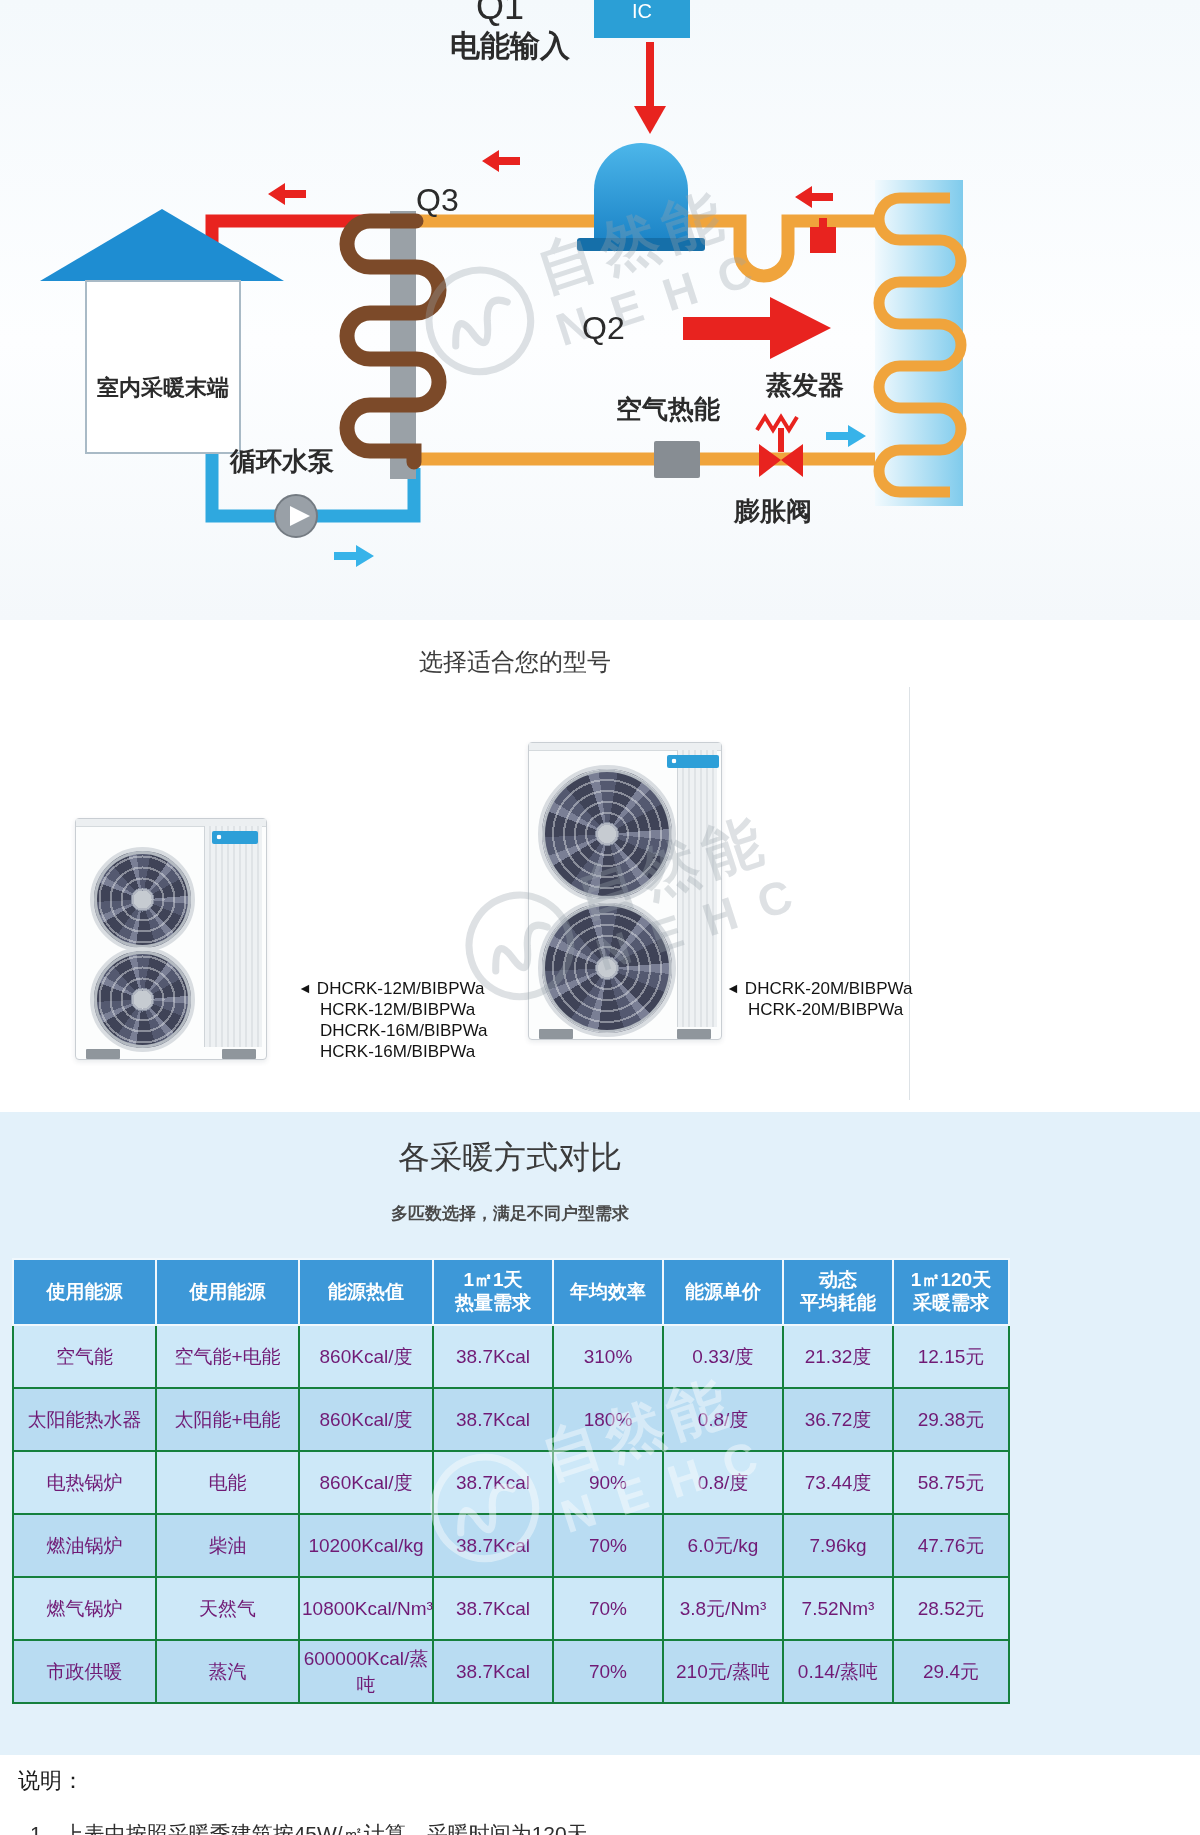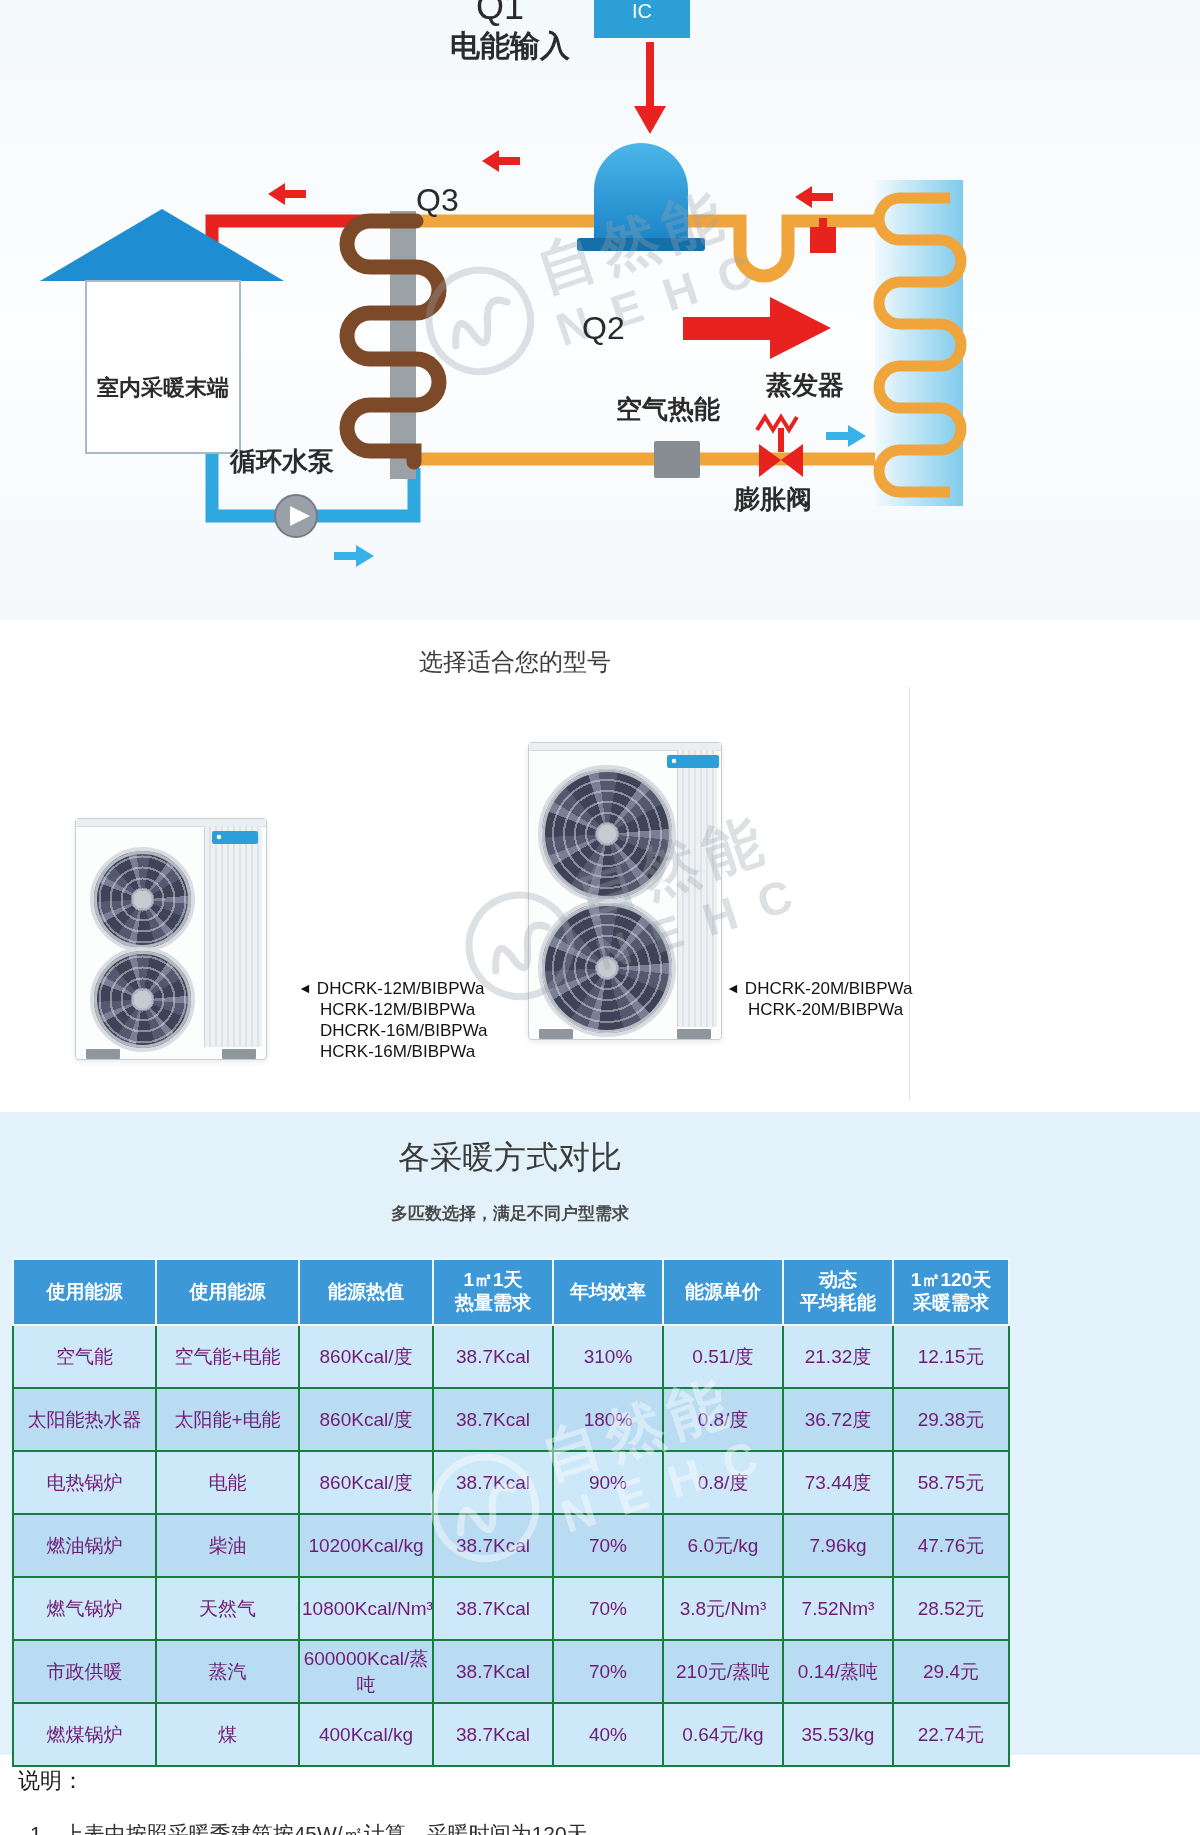--- a/index.html
+++ b/index.html
@@ -11,21 +11,21 @@
            background:linear-gradient(180deg,#f4f9fc 0%,#fdfeff 55%,#f4f8fb 100%);}
   .diagram svg.pipes{position:absolute;left:0;top:0;}
   .dlbl{position:absolute;color:#2b2b2b;font-weight:500;white-space:nowrap;z-index:3;}
   .d-q1{left:476px;top:-14px;font-size:36px;}
   .d-power{left:450px;top:26px;font-size:30px;font-weight:600;}
   .d-q3{left:416px;top:134px;font-size:32px;margin-top:48px;}
   .d-q2{left:582px;top:310px;font-size:32px;}
   .d-pump{left:230px;top:444px;font-size:26px;font-weight:600;}
   .d-evap{left:766px;top:368px;font-size:26px;font-weight:600;}
   .d-air{left:616px;top:392px;font-size:26px;font-weight:600;}
-  .d-exp{left:734px;top:482px;font-size:26px;font-weight:600;}
+  .d-exp{left:734px;top:494px;font-size:26px;font-weight:600;}
   .d-house{left:86px;top:326px;width:154px;text-align:center;font-size:22px;font-weight:600;margin-top:47px;}
   .ic-box{position:absolute;left:594px;top:0;width:96px;height:38px;background:#2b9fd6;
           color:#fff;font-size:20px;display:flex;align-items:flex-start;justify-content:center;z-index:2;}
 
   
   .wm{position:absolute;display:flex;align-items:center;gap:12px;transform:rotate(-18deg);
       color:#9aa4ac;opacity:.32;pointer-events:none;z-index:2;}
   .wm-logo{width:118px;height:118px;flex:0 0 auto;}
   .wm-cn{font-size:58px;letter-spacing:8px;font-weight:700;line-height:1;}
   .wm-en{font-size:46px;letter-spacing:24px;font-weight:700;line-height:1;margin-top:10px;}
@@ -255,21 +255,21 @@
 采暖需求</th>
         </tr>
       </thead>
       <tbody>
         <tr>
           <td>空气能</td>
           <td>空气能+电能</td>
           <td>860Kcal/度</td>
           <td>38.7Kcal</td>
           <td>310%</td>
-          <td>0.51/度</td>
+          <td>0.33/度</td>
           <td>21.32度</td>
           <td>12.15元</td>
         </tr>
         <tr>
           <td>太阳能热水器</td>
           <td>太阳能+电能</td>
           <td>860Kcal/度</td>
           <td>38.7Kcal</td>
           <td>180%</td>
           <td>0.8/度</td>
@@ -308,30 +308,20 @@
         </tr>
         <tr>
           <td>市政供暖</td>
           <td>蒸汽</td>
           <td>600000Kcal/蒸吨</td>
           <td>38.7Kcal</td>
           <td>70%</td>
           <td>210元/蒸吨</td>
           <td>0.14/蒸吨</td>
           <td>29.4元</td>
-        </tr>
-        <tr>
-          <td>燃煤锅炉</td>
-          <td>煤</td>
-          <td>400Kcal/kg</td>
-          <td>38.7Kcal</td>
-          <td>40%</td>
-          <td>0.64元/kg</td>
-          <td>35.53/kg</td>
-          <td>22.74元</td>
         </tr>
       </tbody>
     </table>
 
     <div class="wm wm-light" style="left:420px;top:300px;">
       <svg class="wm-logo" viewBox="0 0 100 100">
         <circle cx="50" cy="50" r="43" fill="none" stroke="currentColor" stroke-width="6"></circle>
         <path d="M24 64 Q33 34 41 58 Q49 82 56 52 Q62 30 77 42" fill="none" stroke="currentColor" stroke-width="6" stroke-linecap="round"></path>
       </svg>
       <div class="wm-text">

